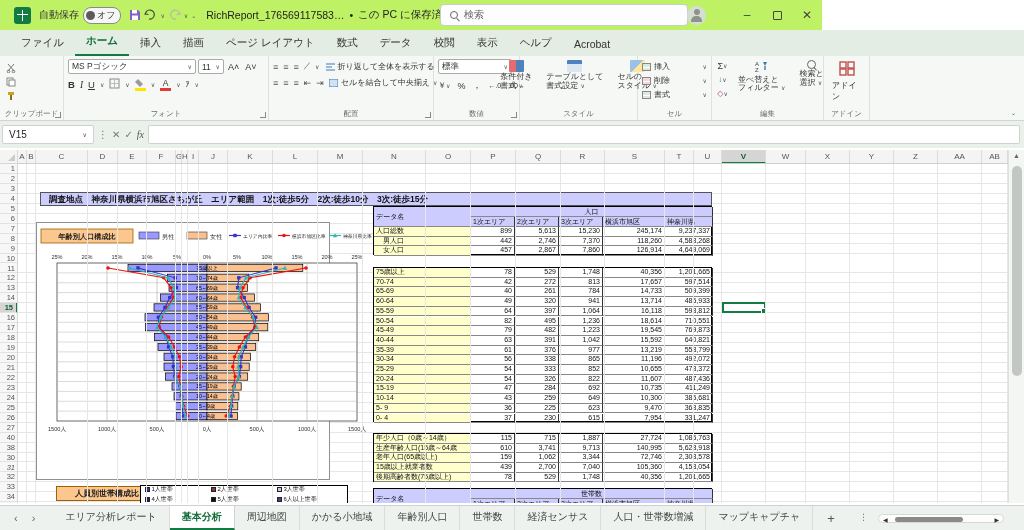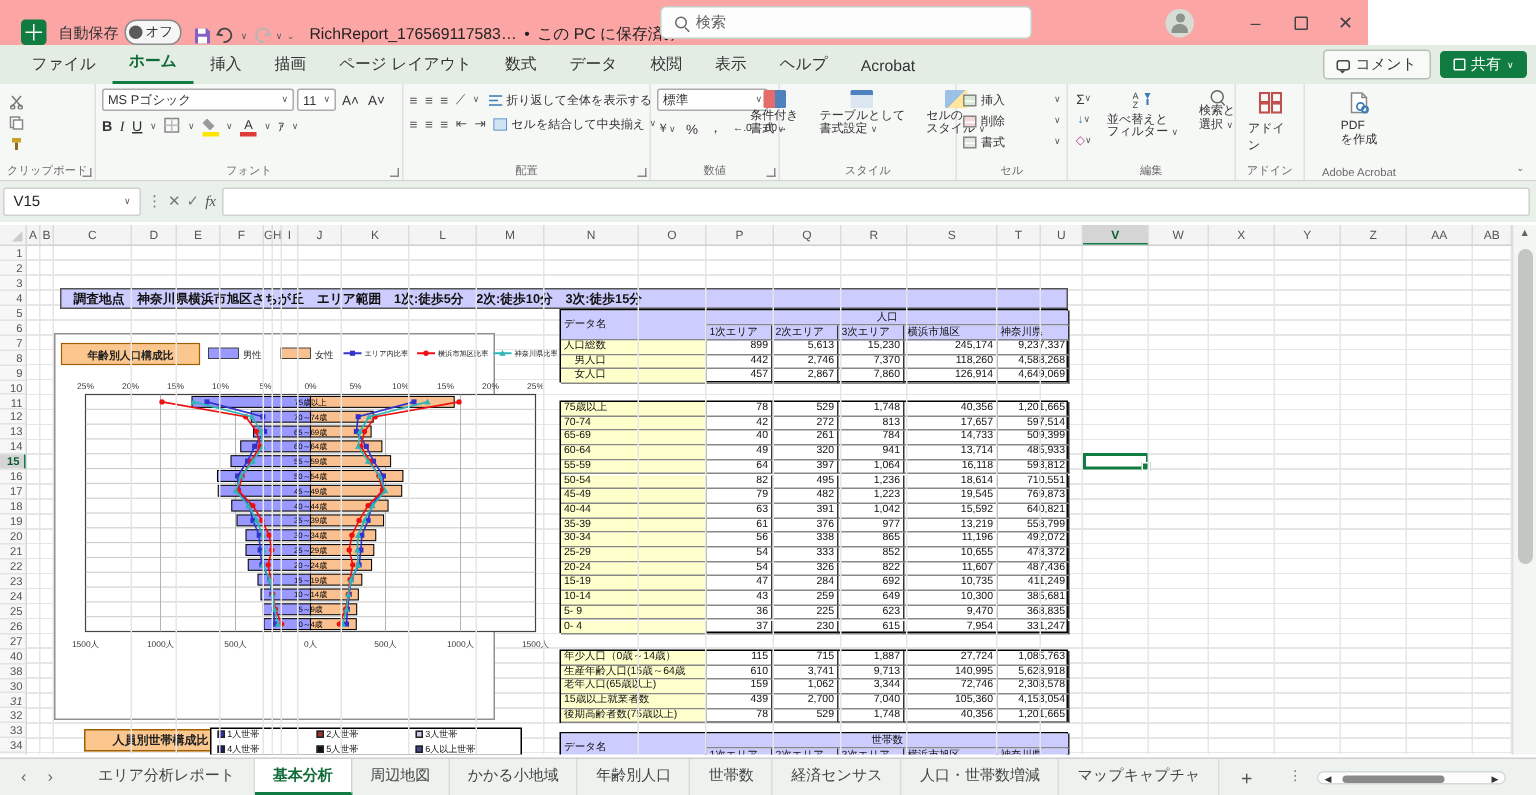--- a/index.html
+++ b/index.html
@@ -1,19 +1,19 @@
 <!DOCTYPE html>
 <html><head>
 <meta charset="utf-8">
 <style>
 *{box-sizing:border-box;margin:0;padding:0}
 body{font-family:"Liberation Sans","DejaVu Sans",sans-serif}
 .app{position:relative;width:1024px;height:530px;background:#fff;overflow:hidden;font-family:"Liberation Sans","DejaVu Sans",sans-serif}
 
-.titlebar{position:absolute;left:0;top:0;width:912px;height:30px;background:#fca5a5;display:flex;align-items:flex-end;font-size:10px;color:#333}
+.titlebar{position:absolute;left:0;top:0;width:822px;height:30px;background:#bef264;display:flex;align-items:center;font-size:10px;color:#333}
 .xl-logo{width:17px;height:17px;background:#107c41;border-radius:3px;margin:0 8px 0 14px;position:relative}
 .xl-logo:before{content:"";position:absolute;left:3px;top:3px;width:11px;height:11px;background:
  linear-gradient(#fff,#fff) 0 4.5px/11px 1px no-repeat,linear-gradient(#fff,#fff) 4.5px 0/1px 11px no-repeat}
 .autosave{display:flex;align-items:center;gap:4px;margin-right:8px}
 .pill{display:inline-flex;align-items:center;gap:2px;border:1px solid #8a8a8a;border-radius:8px;background:#f6f6f6;padding:1px 5px 1px 2px;font-size:9px}
 .knob{width:9px;height:9px;border-radius:50%;background:#5a5a5a;display:inline-block}
 .qat{display:flex;align-items:center;gap:3px;margin-right:10px}
 .qat svg{display:block}
 .chev7{font-size:6px;color:#555}
 .doc-title{display:flex;align-items:center;gap:5px;font-size:10.5px;color:#222;white-space:nowrap}
@@ -172,31 +172,20 @@
         <div class="rtab">挿入</div>
         <div class="rtab">描画</div>
         <div class="rtab">ページ レイアウト</div>
         <div class="rtab">数式</div>
         <div class="rtab">データ</div>
         <div class="rtab">校閲</div>
         <div class="rtab">表示</div>
         <div class="rtab">ヘルプ</div>
         <div class="rtab">Acrobat</div>
       </div>
-    <div class="tabrow-right">
-      <div class="cmt-btn">
-          <span class="bubble"></span>
-          <span>コメント</span>
-        </div>
-      <div class="share-btn">
-          <span class="share-ic"></span>
-          <span>共有</span>
-          <span style="font-size:6px">∨</span>
-        </div>
-    </div>
   </div>
 
   <div class="ribbon">
     <div class="rgroup" style="width:64px">
       <div class="rbody">
         <div class="minicol">
           <span class="mico">
               <svg width="10" height="10" viewBox="0 0 10 10">
                 <path d="M2 1 L8 8 M8 1 L2 8" stroke="#777" stroke-width="1"></path>
                 <circle cx="2.5" cy="8.5" r="1.3" fill="none" stroke="#777"></circle>
@@ -374,32 +363,20 @@
               <rect x="1" y="1" width="6" height="6" fill="none" stroke="#c0504d" stroke-width="1.4"></rect>
               <rect x="9" y="1" width="6" height="6" fill="none" stroke="#c0504d" stroke-width="1.4"></rect>
               <rect x="1" y="8" width="6" height="6" fill="none" stroke="#c0504d" stroke-width="1.4"></rect>
               <rect x="9" y="8" width="6" height="6" fill="none" stroke="#c0504d" stroke-width="1.4"></rect>
             </svg></span>
         <span>アドイン</span>
       </div>
       <div class="glabel">アドイン</div>
     </div>
 
-    <div class="rgroup" style="width:72px;border-right:none">
-      <div class="bigbtn" style="margin:0 auto">
-        <span><svg width="14" height="15" viewBox="0 0 14 15">
-              <path d="M2 1h7l3 3v10H2z" fill="#fff" stroke="#888"></path>
-              <path d="M9 1v3h3" fill="none" stroke="#888"></path>
-              <circle cx="8" cy="10" r="2.4" fill="none" stroke="#3b7bb8" stroke-width="1.2"></circle>
-              <circle cx="11" cy="12" r="2" fill="none" stroke="#3b7bb8" stroke-width="1.2"></circle>
-            </svg></span>
-        <span class="two"><span>PDF</span><br><span>を作成</span></span>
-      </div>
-      <div class="glabel">Adobe Acrobat</div>
-    </div>
     <div style="flex:1;position:relative">
         <span class="chev7" style="position:absolute;right:8px;bottom:4px">⌄</span>
       </div>
   </div>
 
   <div class="fbar">
     <div class="namebox">
         <span>V15</span>
         <span class="chev7">∨</span>
       </div>

